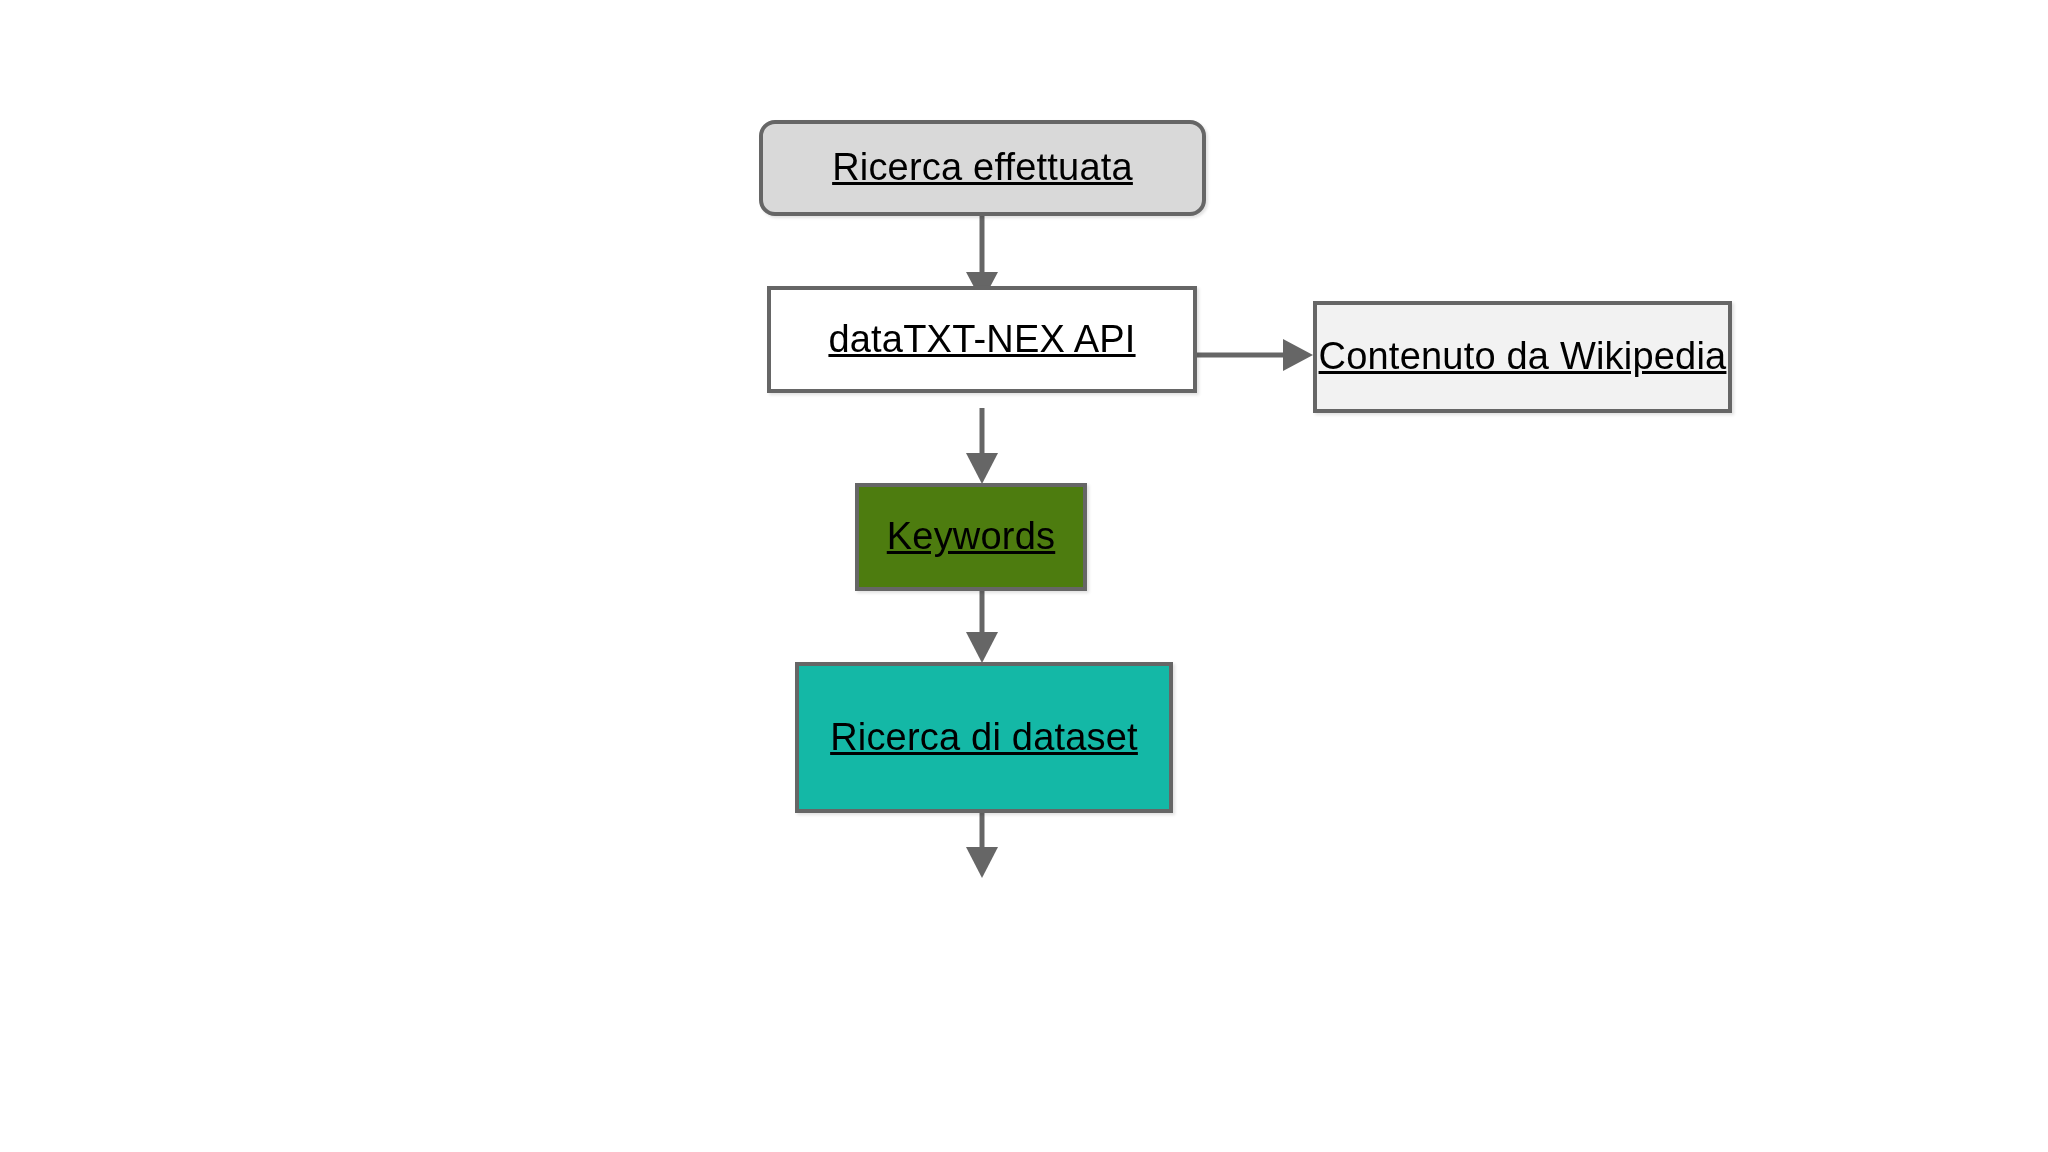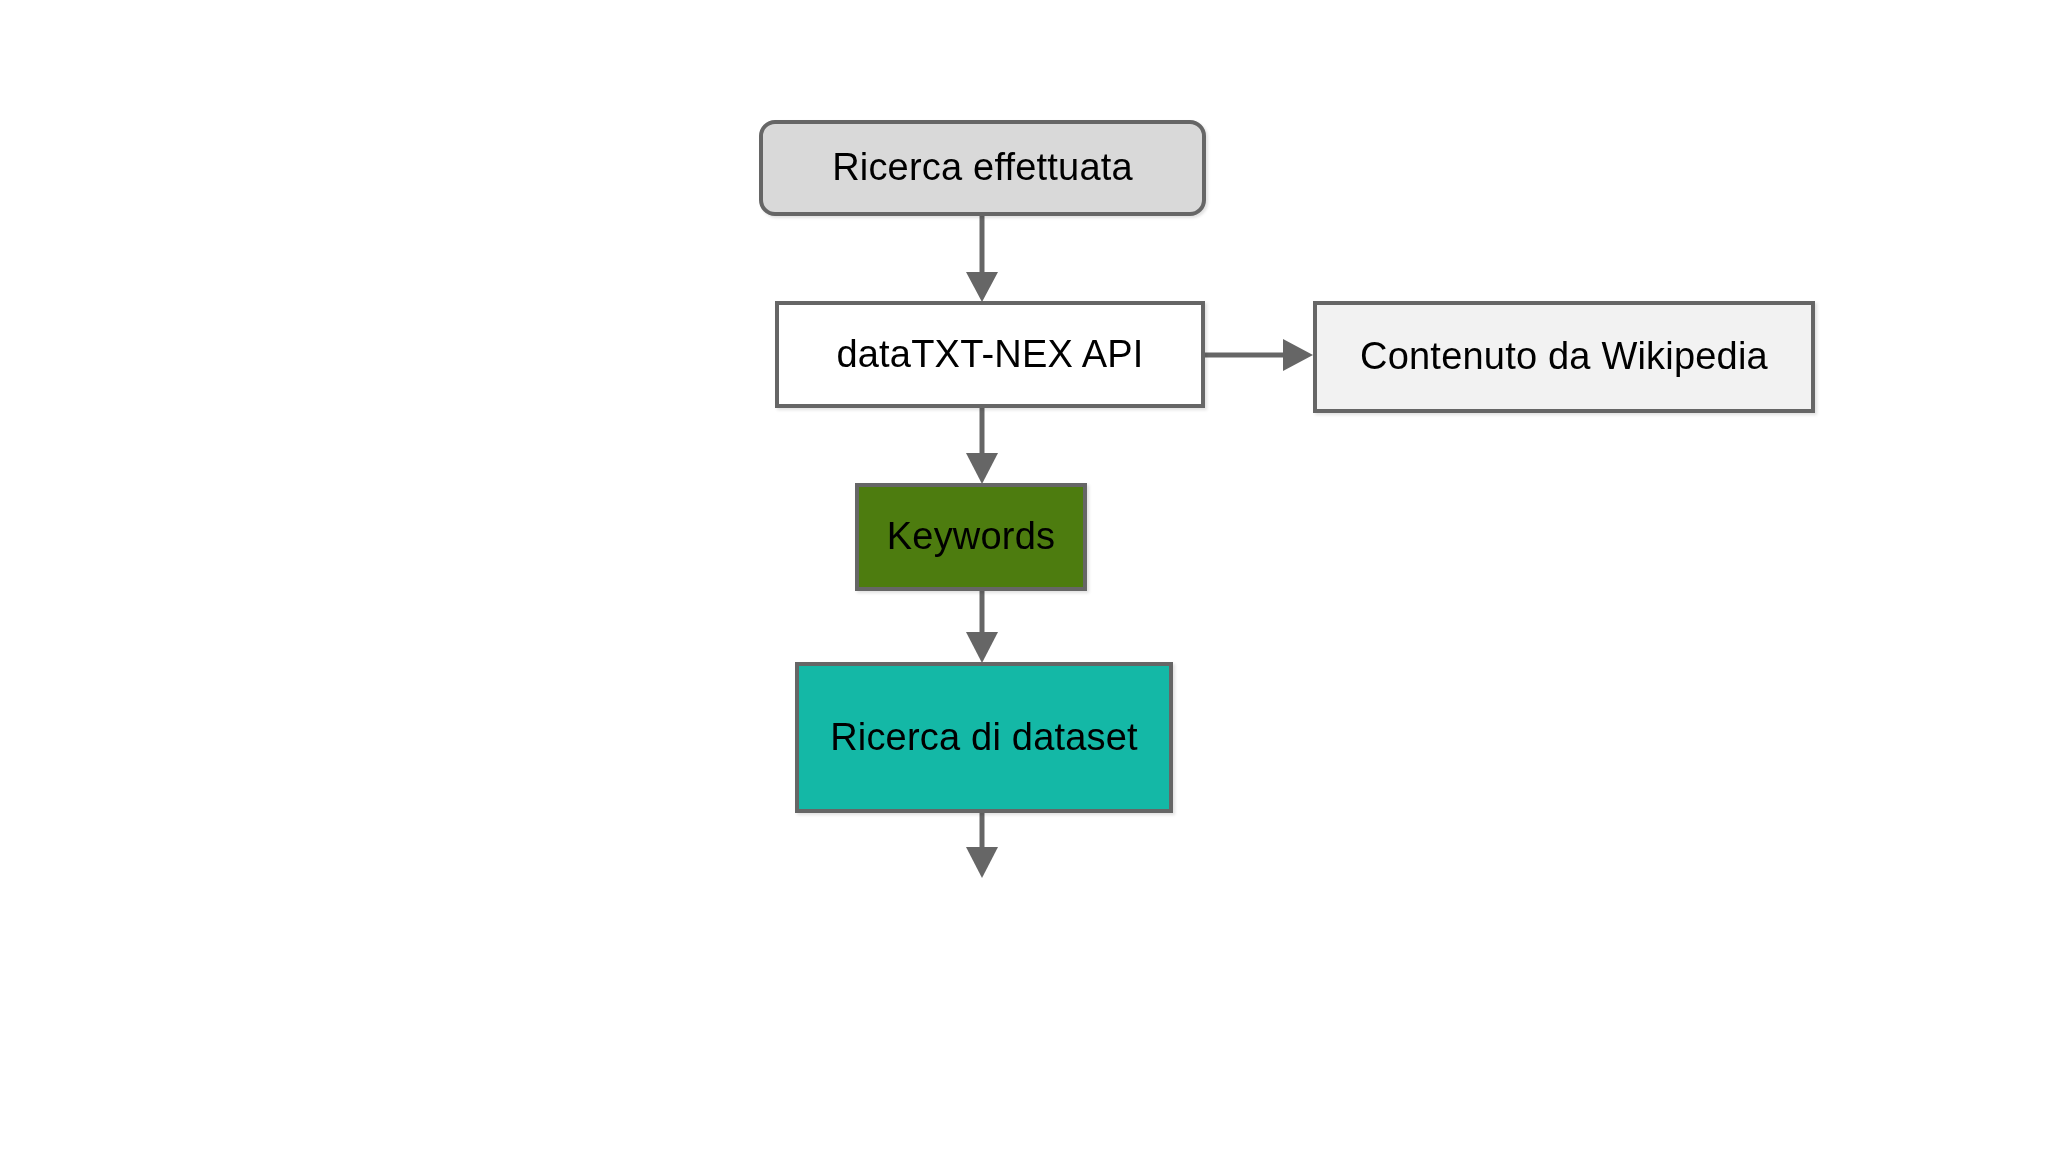--- a/index.html
+++ b/index.html
@@ -29,47 +29,47 @@
     color: #000000;
     font-family: "Liberation Sans", sans-serif;
     font-size: 38px;
     line-height: 1.1;
     letter-spacing: 0.2px;
     white-space: nowrap;
     box-shadow: 2px 2px 3px rgba(0,0,0,0.12);
   }
   .node-label {
     pointer-events: none;
+    text-decoration: underline;
   }
 
   
   #node-ricerca-effettuata {
     left: 759px;
     top: 120px;
     width: 447px;
     height: 96px;
     background: #d9d9d9;
     border-radius: 16px;
   }
 
   
   #node-datatxt-nex-api {
     left: 767px;
-    top: 301px;
+    top: 286px;
     width: 430px;
     height: 107px;
     background: #ffffff;
-    margin-left: 8px;
   }
 
   
   #node-contenuto-wikipedia {
     left: 1313px;
     top: 301px;
-    width: 502px;
+    width: 419px;
     height: 112px;
     background: #f2f2f2;
   }
 
   
   #node-keywords {
     left: 855px;
     top: 483px;
     width: 232px;
     height: 108px;

